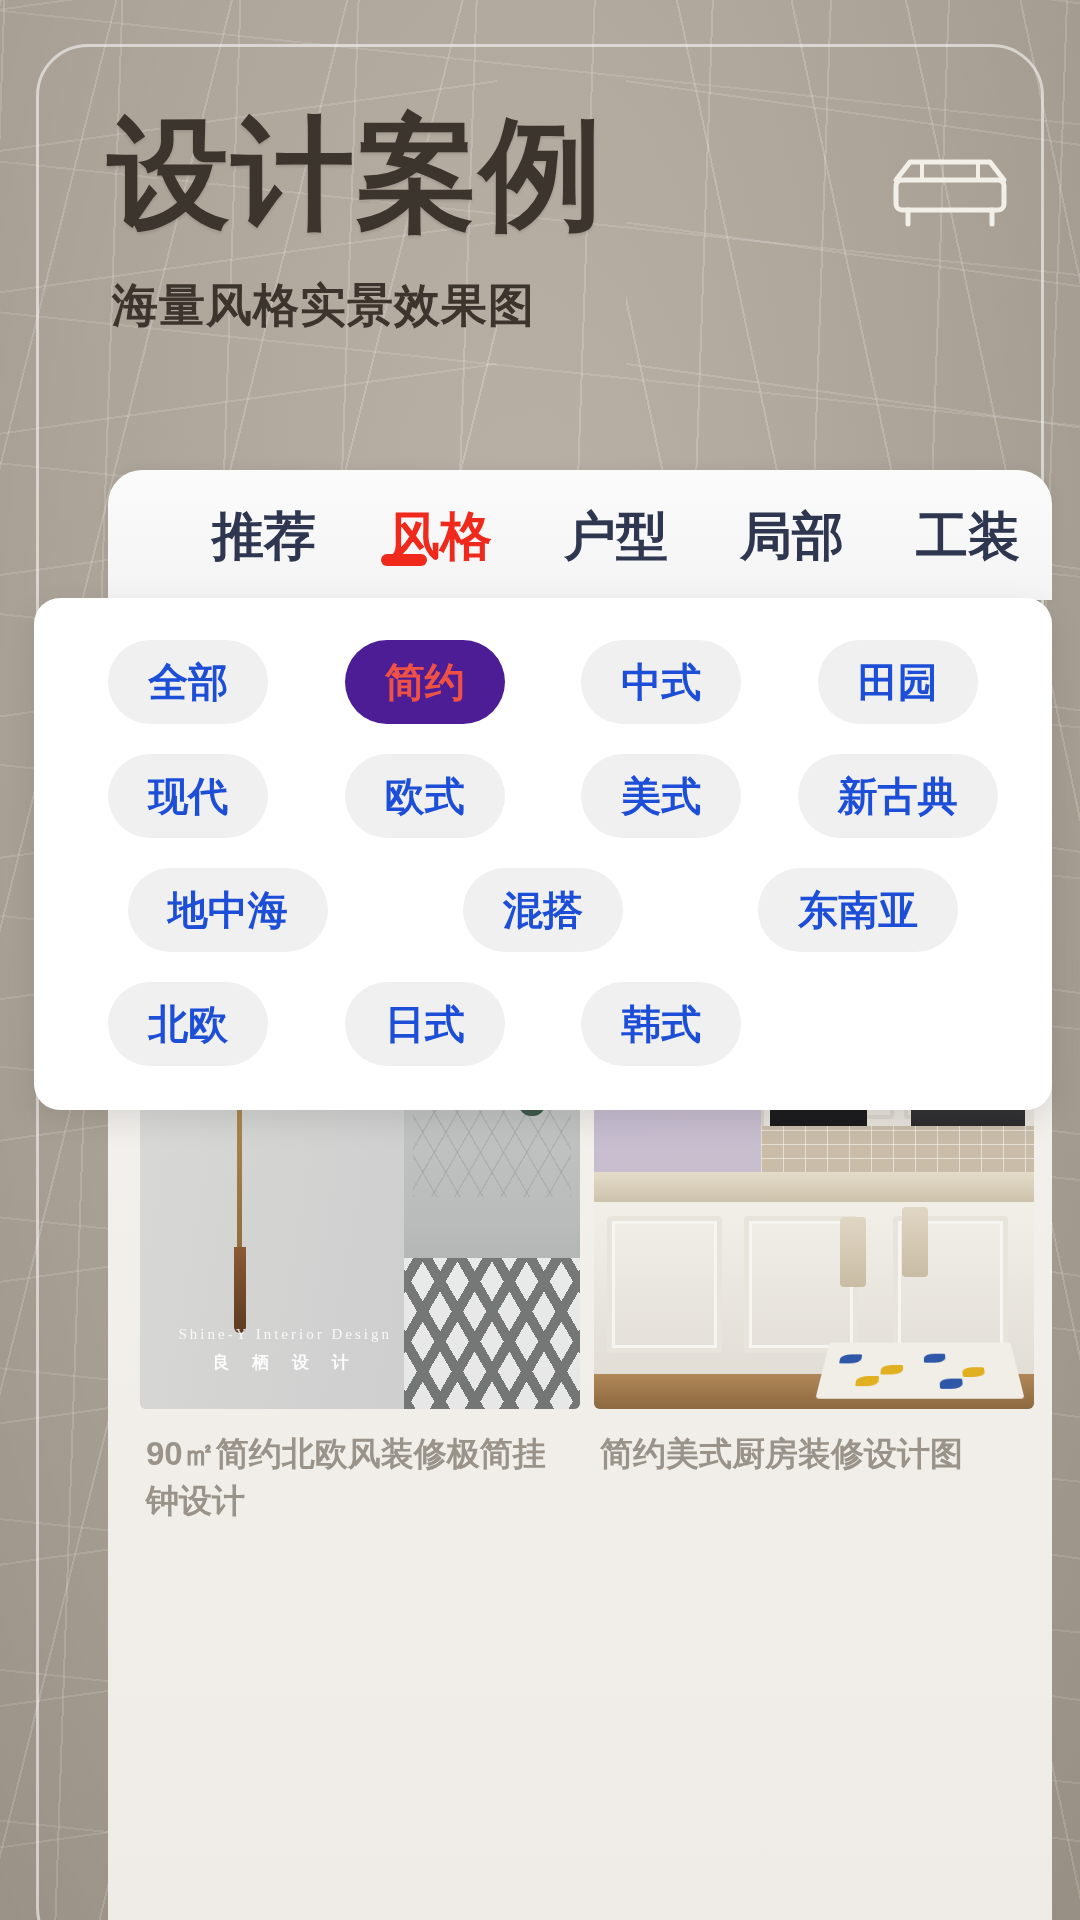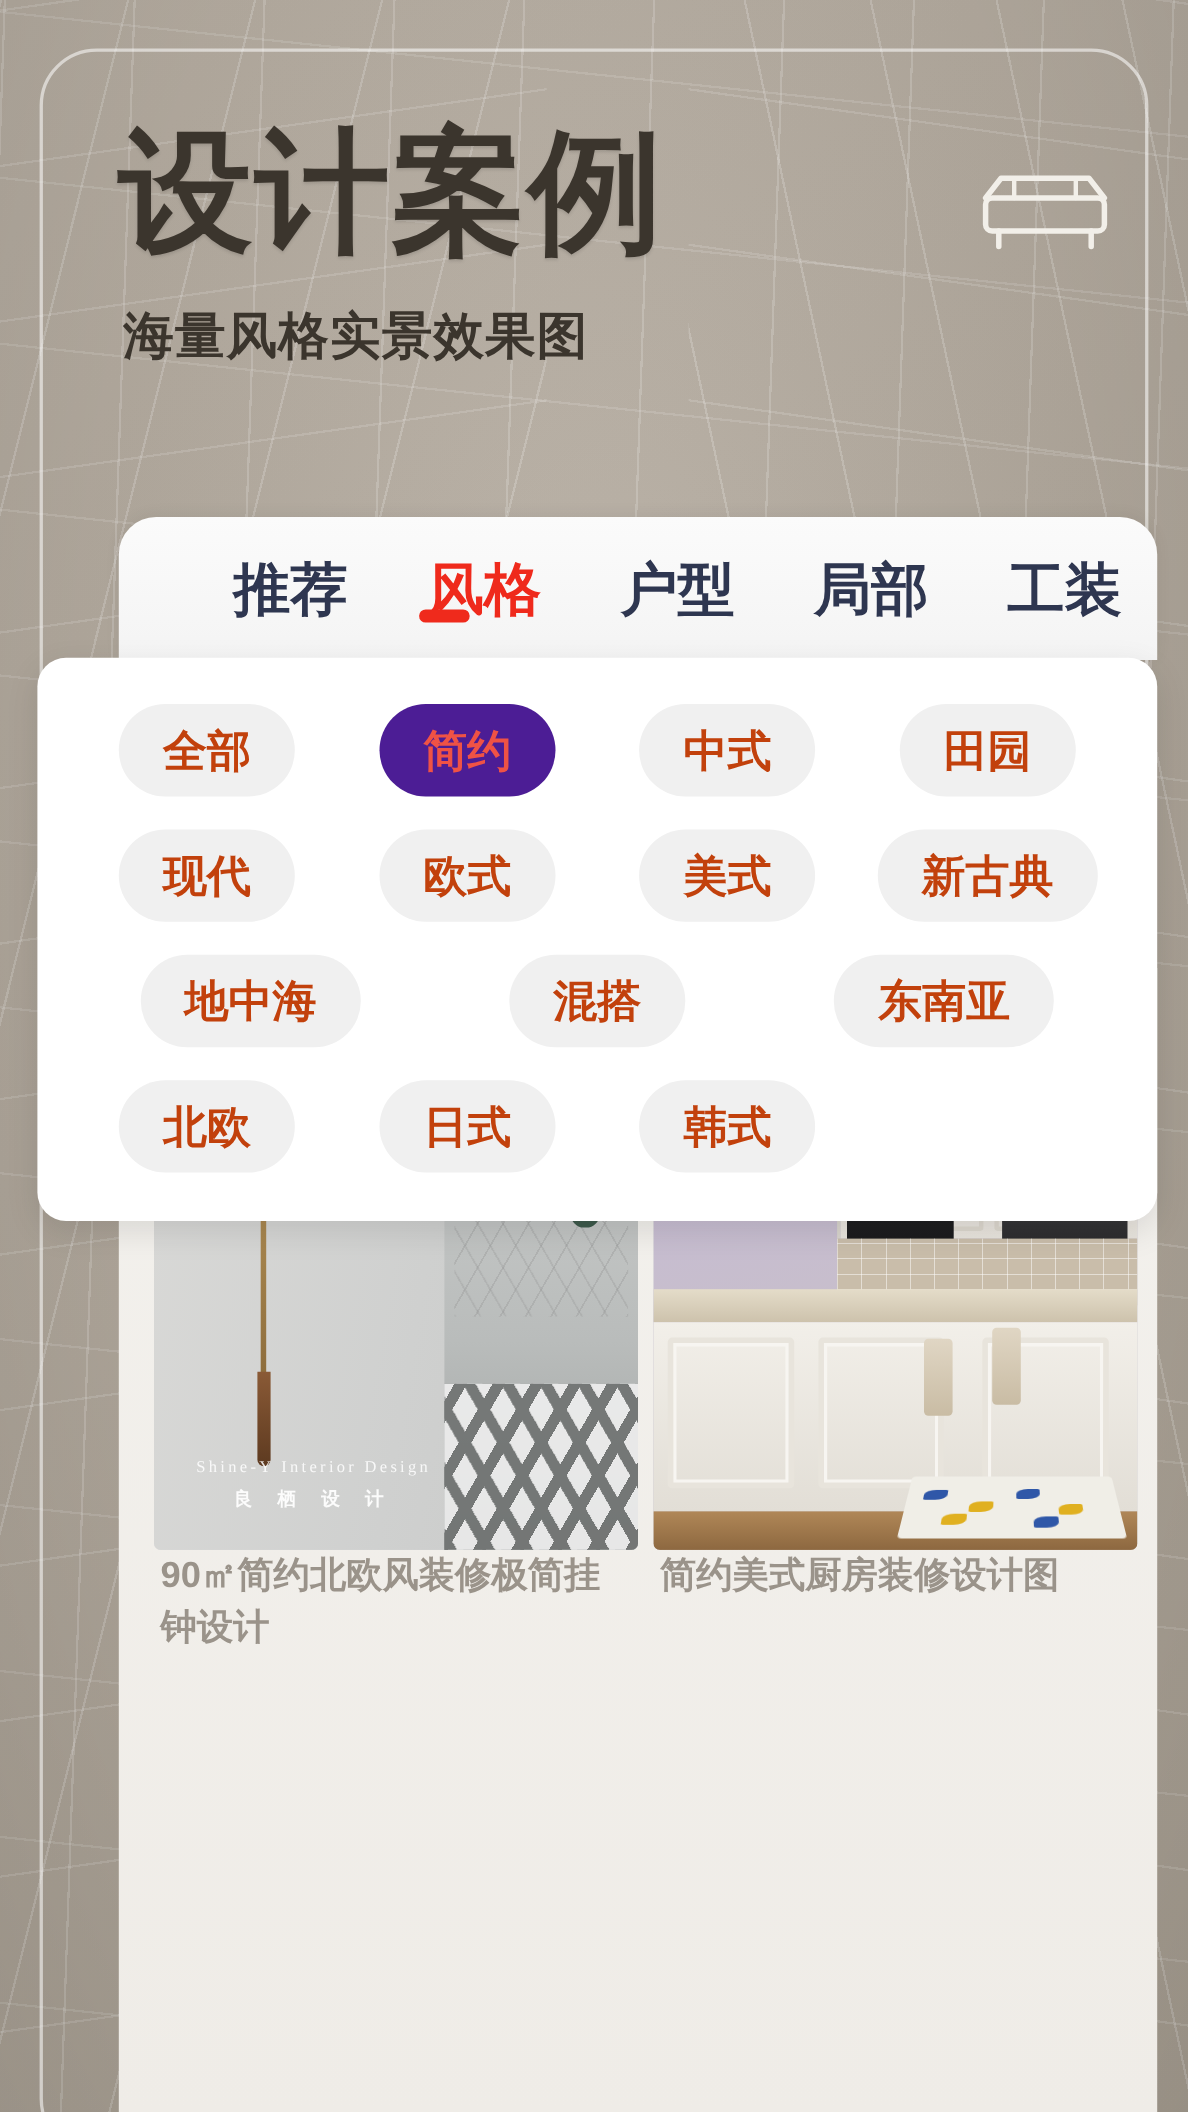--- a/index.html
+++ b/index.html
@@ -107,40 +107,41 @@
   }
   .chip-row {
     display: flex; gap: 0; margin-bottom: 30px;
   }
   .chip-row:last-child { margin-bottom: 0; }
   .chip-slot { flex: 1 1 0; display: flex; justify-content: center; }
   .chip {
     display: inline-flex; align-items: center; justify-content: center;
     height: 84px; padding: 0 40px;
     background: #f0f0f0; border-radius: 42px;
-    font-size: 40px; font-weight: bold; color: #c2410c;
+    font-size: 40px; font-weight: bold; color: #1d4ed8;
     white-space: nowrap;
   }
   .chip.active { background: #4c1d95; color: #ef5245; }
 
   
   #cards-area {
     position: absolute; left: 108px; top: 880px; right: 28px; bottom: 0;
     background: linear-gradient(180deg,#f3f1ed 0%, #efece7 100%);
     z-index: 1;
     padding: 24px 10px 0 24px;
   }
   #cards-grid { display: flex; gap: 14px; padding: 0 8px; }
   .photo-card { flex: 1 1 0; }
   .photo-thumb {
     width: 100%; height: 505px;
     border-radius: 6px; overflow: hidden; position: relative;
     background: #ddd;
   }
   .photo-caption {
+    margin-top: 22px;
     font-size: 33px; line-height: 1.42; color: #9a938a;
     font-weight: bold;
     padding: 0 6px;
   }
 
   
   .art-wall { position: absolute; inset: 0; background: linear-gradient(100deg,#d9d9d7 0%, #cfd0cf 55%, #c8c9c8 100%); }
   .art-door {
     position: absolute; right: 0; top: 6%; width: 40%; height: 94%;
     background: linear-gradient(180deg,#cfd1d0 0%, #b9bcbb 60%, #9ea2a1 100%);

